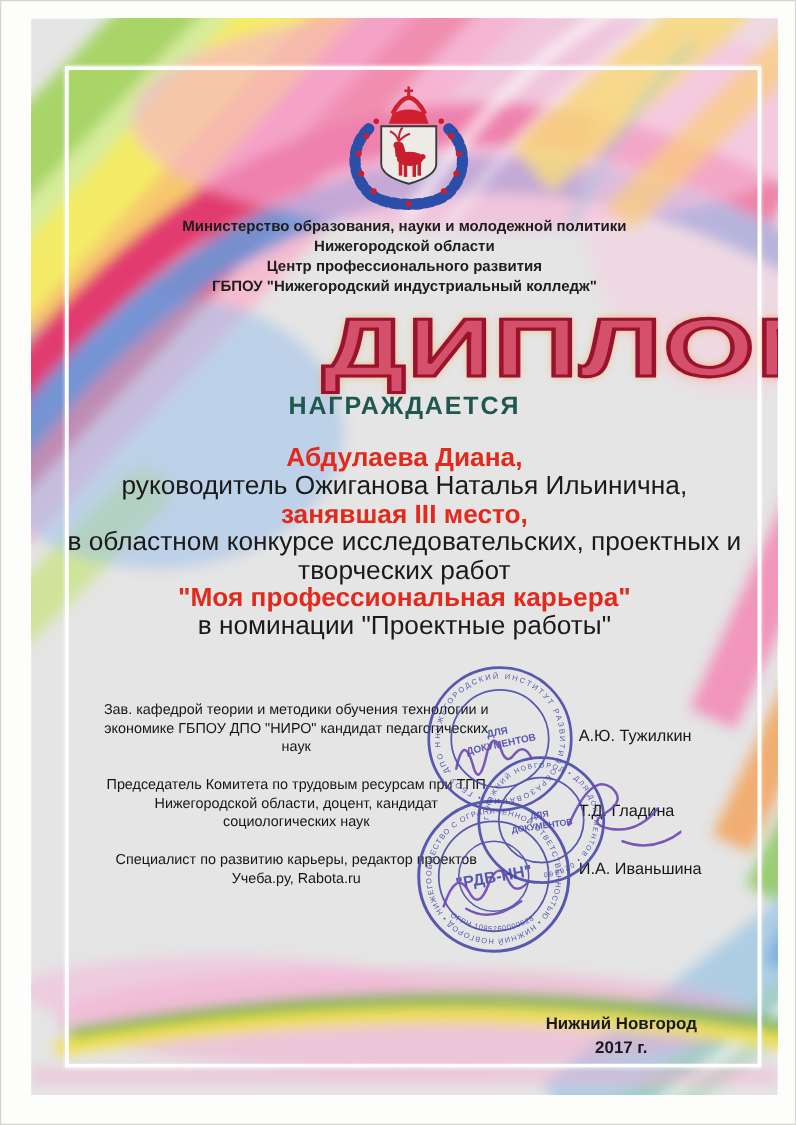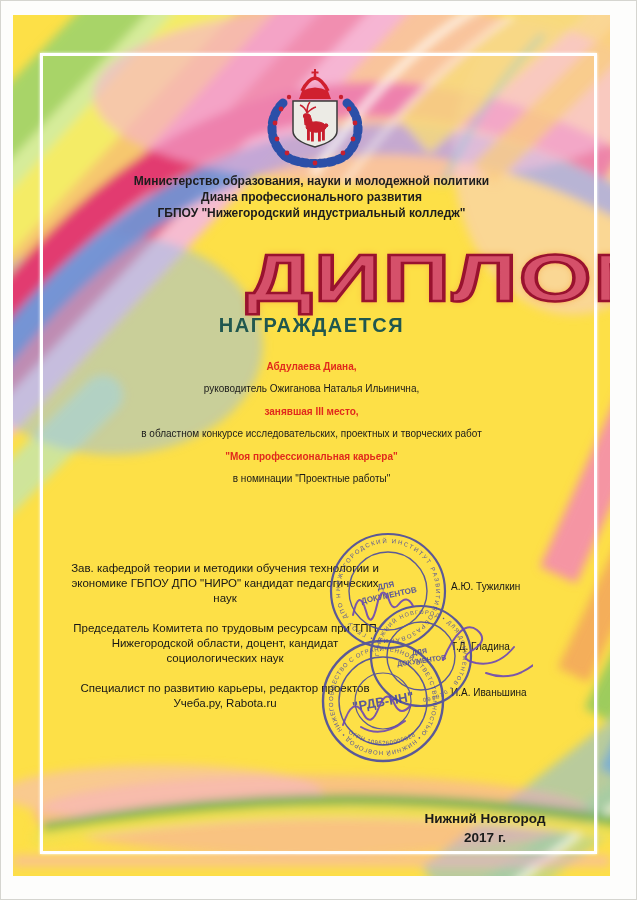--- a/index.html
+++ b/index.html
@@ -1,37 +1,37 @@
 <!DOCTYPE html>
 <html><head>
 <meta charset="utf-8">
 <style>
   html,body{margin:0;padding:0;background:#e9e9e6;}
   .page{position:relative;width:637px;height:900px;background:#fdfdfc;border:1px solid #d5d5d0;
         box-sizing:border-box;font-family:"Liberation Sans",sans-serif;overflow:hidden;}
-  .certificate{position:absolute;left:12px;top:14px;width:597px;height:861px;background:#fde047;overflow:hidden;}
+  .certificate{position:absolute;left:24px;top:14px;width:597px;height:861px;background:#e5e5e5;overflow:hidden;}
   .bg{position:absolute;left:0;top:0;width:597px;height:861px;}
   .frame{position:absolute;left:27px;top:38px;width:557px;height:801px;box-sizing:border-box;
          border:3px solid #ffffff;z-index:2;box-shadow:0 0 3px rgba(255,255,255,.9);}
   .content{position:absolute;left:0;top:0;width:100%;height:100%;z-index:3;}
   .arms{position:absolute;left:242px;top:54px;width:120px;height:108px;}
   .ministry{position:absolute;top:158px;left:0;right:0;text-align:center;
             font-size:12px;font-weight:bold;line-height:16px;color:#1d1d1d;}
   .title-wrap{position:absolute;top:230px;left:0;right:0;text-align:right;}
   .title{display:inline-block;font-size:66px;font-weight:bold;line-height:1;color:#d5506a;
          -webkit-text-stroke:2.5px #99122f;transform:scaleX(1.42);transform-origin:center;
          letter-spacing:1px;
          text-shadow:0 0 6px rgba(247,166,66,.95),0 0 2px rgba(247,150,60,.9);}
   .subtitle{position:absolute;top:299px;left:0;right:0;text-align:center;
             font-size:20px;font-weight:bold;letter-spacing:1.5px;color:#20574f;}
   .award{position:absolute;top:341px;left:16px;right:16px;text-align:center;
-         font-size:10px;line-height:22.4px;color:#1a1a1a;}
+         font-size:21px;line-height:22.4px;color:#1a1a1a;}
   .award .red{color:#e12a1c;font-weight:bold;}
   .sig-pos{position:absolute;left:52px;width:320px;font-size:11.5px;line-height:15px;color:#161616;text-align:center;}
-  .sig-name{position:absolute;left:438px;width:150px;font-size:10px;color:#161616;}
+  .sig-name{position:absolute;left:438px;width:150px;font-size:13px;color:#161616;}
   .footer{position:absolute;left:372px;top:794px;width:200px;text-align:center;
           font-size:13.5px;line-height:19px;color:#1a1a1a;font-weight:bold;}
   .stamps{position:absolute;left:280px;top:510px;width:240px;height:280px;z-index:4;pointer-events:none;}
 </style>
 </head>
 <body>
 
 <div class="page">
   <div class="certificate">
 
@@ -126,21 +126,22 @@
           <rect x="52.5" y="58" width="1.8" height="11"></rect>
           <rect x="56.5" y="59" width="1.8" height="11"></rect>
           <rect x="63.5" y="59" width="1.8" height="11"></rect>
           <rect x="67.5" y="58" width="1.8" height="11"></rect>
           <path d="M 70 53 q 3 -1 3 2 q -2 2 -3 1 Z"></path>
         </g>
       </svg>
 
       <div class="ministry">
         <div>Министерство образования, науки и молодежной политики</div>
-        <div>Диана профессионального развития</div>
+        <div>Нижегородской области</div>
+        <div>Центр профессионального развития</div>
         <div>ГБПОУ "Нижегородский индустриальный колледж"</div>
       </div>
 
       <div class="title-wrap">
         <span class="title">ДИПЛОМ</span>
       </div>
       <div class="subtitle">НАГРАЖДАЕТСЯ</div>
 
       <div class="award">
         <div class="red">Абдулаева Диана,</div>

